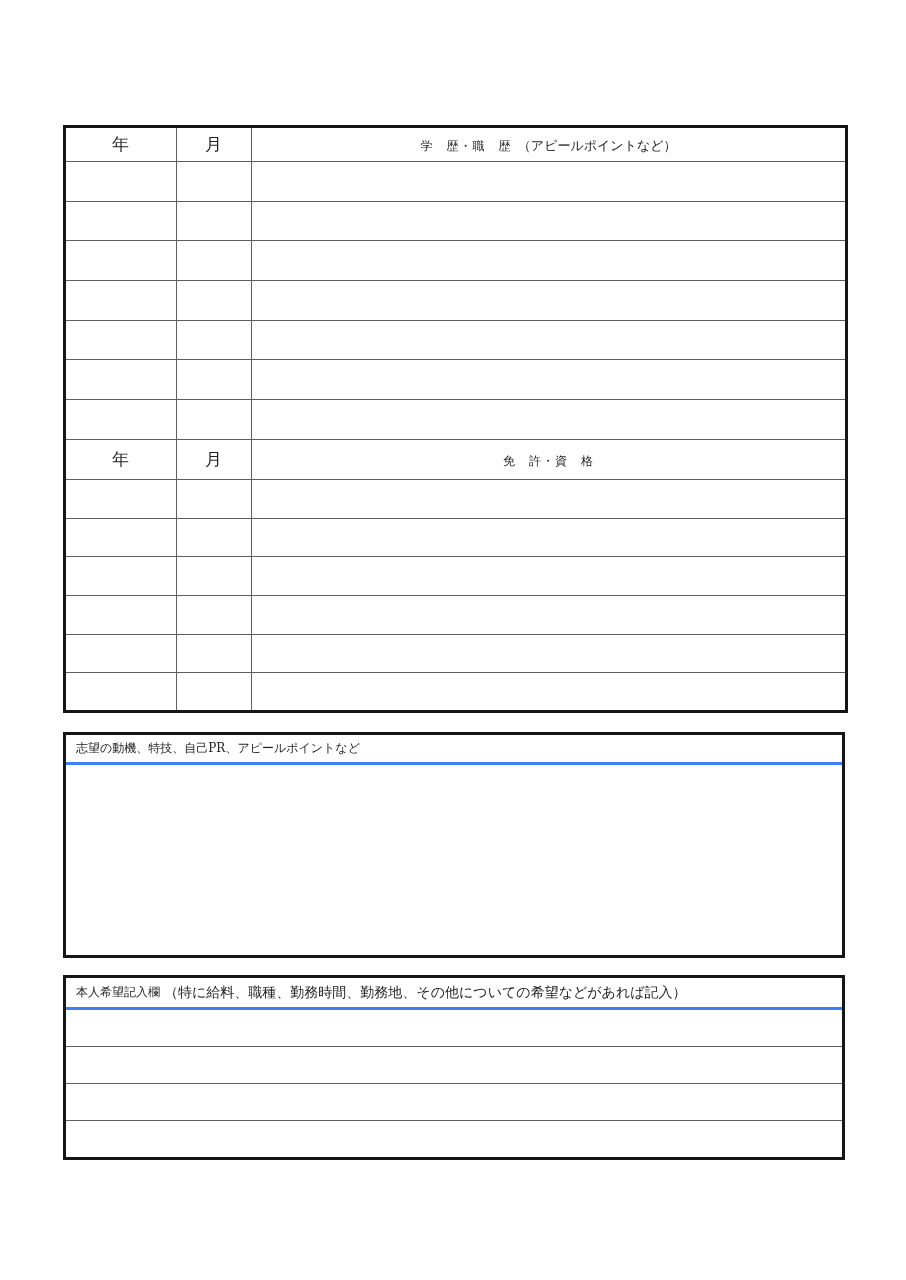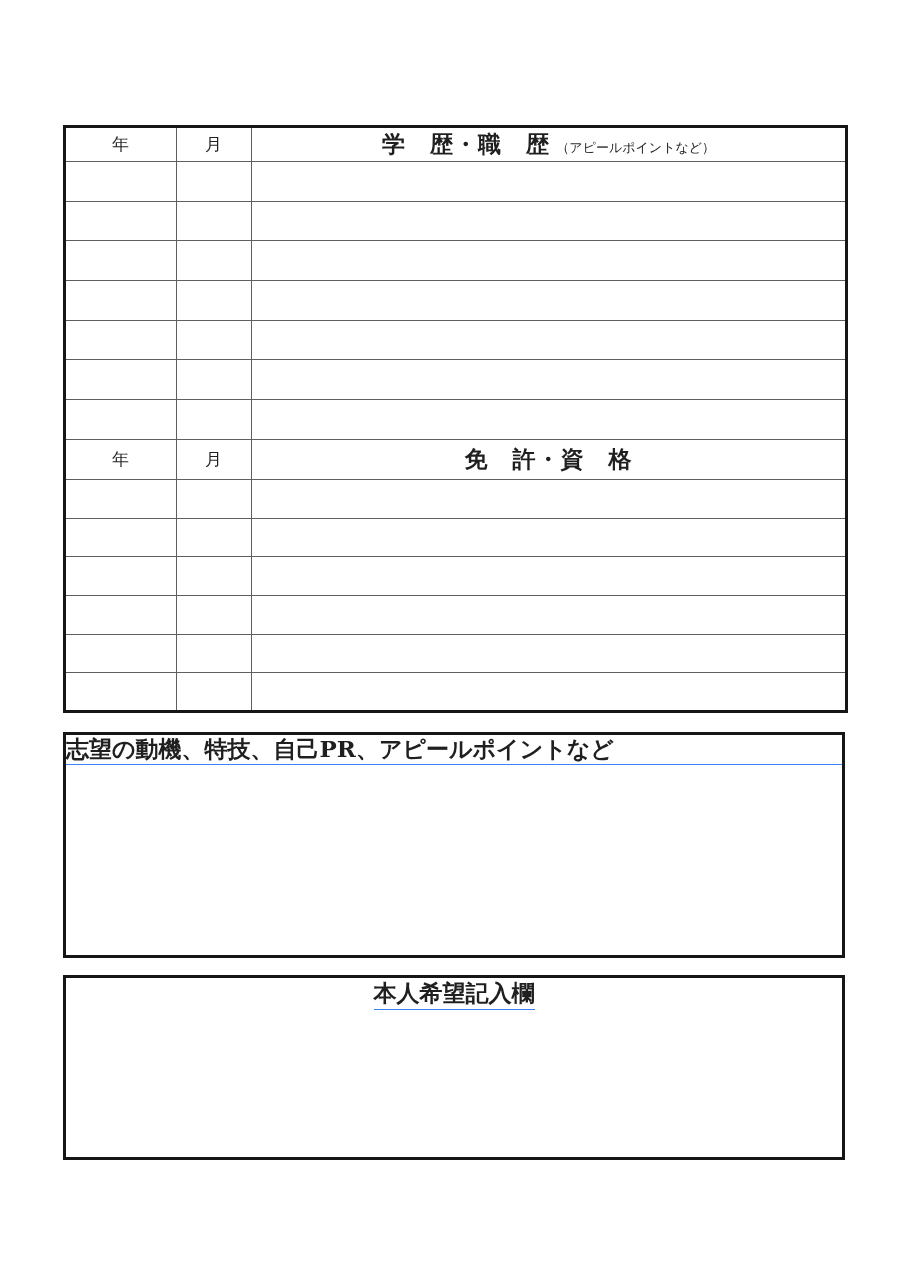--- a/index.html
+++ b/index.html
@@ -17,34 +17,34 @@
   }
   table.form td { border:1px solid #5f5f5f; padding:0; }
   .hcell {
     text-align:center; vertical-align:middle;
     font-size:17px; letter-spacing:1px; white-space:nowrap;
   }
   tr.h1 { height:35px; }
   tr.h2 { height:40px; }
   tr.r-edu { height:39.7px; }
   tr.r-lic { height:38.7px; }
-  .title-big { font-size:23px;font-weight:bold; }
+  .title-big { font-size:12px; }
   .title-note { font-size:13px; letter-spacing:0; }
   
   .box {
     position:absolute; left:63px; width:782px;
     border:3px solid #161616; background:#ffffff;
     display:flex; flex-direction:column;
   }
   .motivation { top:732px; height:226px; }
-  .request    { top:975px; height:185px;align-items:center; }
+  .request    { top:975px; height:185px; }
   .box-title {
-    border-bottom:1px solid #3b82f6;
+    border-bottom:3px solid #3b82f6;
     display:flex; align-items:center;
-    font-size:17px; white-space:nowrap;
+    padding-left:10px; font-size:17px; white-space:nowrap;
     flex:0 0 auto;
   }
   .motivation .box-title { height:30px; }
   .request .box-title    { height:32px; }
   .box-title .title-note { margin-left:4px; font-size:14px; }
   .box-body { flex:1 1 auto; }
   .req-rows { flex:1 1 auto; display:flex; flex-direction:column; }
   .req-row  { flex:1 1 0; }
   .req-row + .req-row { border-top:1px solid #5f5f5f; }
 </style>
@@ -152,20 +152,21 @@
   <div class="box motivation">
     <div class="box-title">
       <span class="title-big">志望の動機、特技、自己PR、アピールポイントなど</span>
     </div>
     <div class="box-body"></div>
   </div>
 
   <div class="box request">
     <div class="box-title">
       <span class="title-big">本人希望記入欄</span>
+      <span class="title-note">（特に給料、職種、勤務時間、勤務地、その他についての希望などがあれば記入）</span>
     </div>
     <div class="req-rows">
       <div class="req-row"></div>
     <div class="req-row"></div>
         <div class="req-row"></div>
         <div class="req-row"></div>
       </div>
   </div>
 
 </div>

